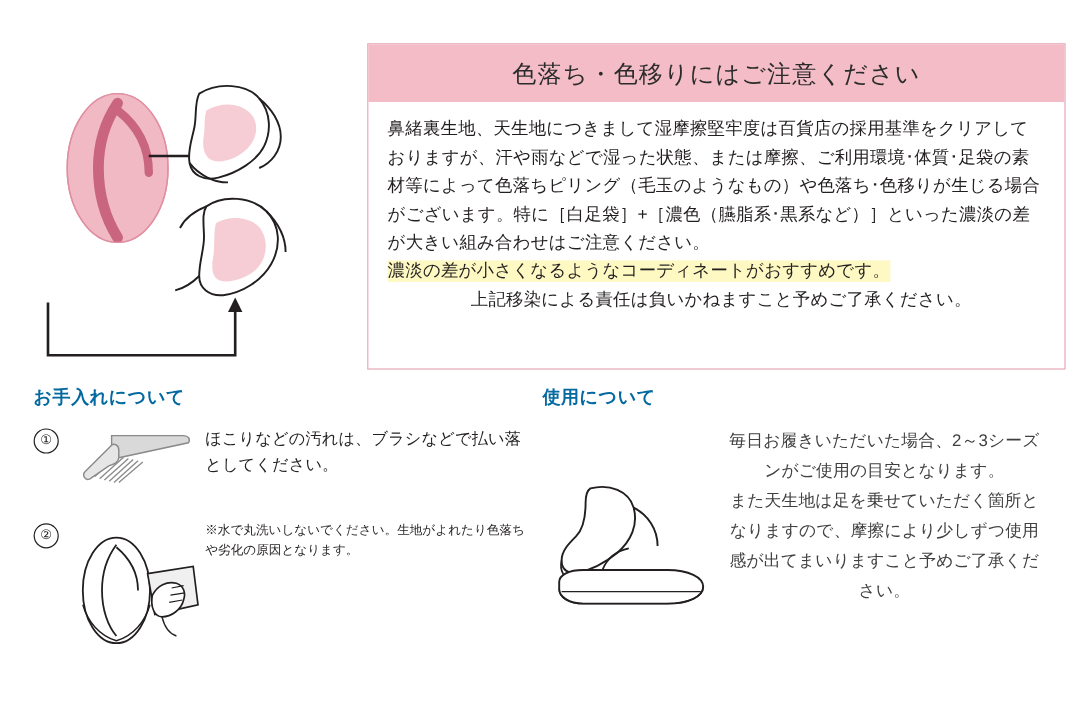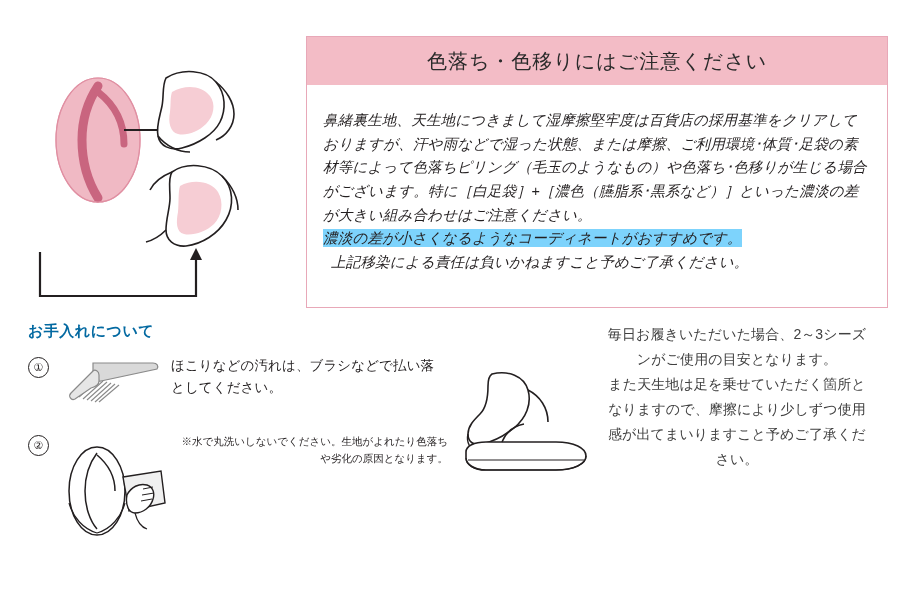--- a/index.html
+++ b/index.html
@@ -39,44 +39,44 @@
     justify-content: center;
   }
   .notice-title {
     font-size: 20px;
     letter-spacing: 1px;
     color: #2b2b2b;
   }
   .notice-body {
     position: absolute;
     left: 0;
-    top: 60px;
+    top: 48px;
     width: 100%;
     padding: 12px 16px 0 16px;
     box-sizing: border-box;
-    font-style: italic;
   }
   .notice-body p {
     margin: 0;
     font-size: 14.5px;
     line-height: 1.63;
     letter-spacing: 0.2px;
     color: #231f20;
   }
   .hl {
-    background: #7dd3fc;
+    background: #fef9c3;
     display: inline;
     padding: 1px 0;
   }
   .notice-line-hl {
     margin-top: 2px;
   }
   .notice-line-last {
     margin-top: 2px;
     padding-left: 8px;
+    text-align: center;
   }
 
   
   .top-illustration {
     position: absolute;
     left: 20px;
     top: 40px;
     width: 272px;
     height: 268px;
   }
@@ -134,21 +134,20 @@
     color: #231f20;
     margin-left: 4px;
   }
   .care-text p { margin: 0; }
   .care-note {
     font-size: 10.5px;
     line-height: 1.6;
     color: #231f20;
     margin-top: 10px;
     letter-spacing: 0;
-    text-align: right;
   }
 
   .usage-row {
     display: flex;
     align-items: flex-start;
   }
   .usage-figure {
     flex: 0 0 auto;
     width: 150px;
     margin-top: 46px;
@@ -268,20 +267,21 @@
         </g>
       </svg>
     </div>
     <div class="care-text">
       <p class="care-note">※水で丸洗いしないでください。生地がよれたり色落ちや劣化の原因となります。</p>
     </div>
   </div>
 </div>
 
 <div class="usage-section">
+  <h2 class="section-heading">使用について</h2>
   <div class="usage-row">
     <div class="usage-figure">
       <svg width="150" height="120" viewBox="0 0 150 120">
 
         <path d="M40 6 C56 2 72 8 76 22 C80 36 74 50 62 60 C52 68 40 74 30 76
                  C22 78 16 74 16 66 C16 58 22 52 28 46 C34 40 36 28 36 18 C36 12 37 8 40 6 Z" fill="#ffffff" stroke="#231f20" stroke-width="1.6"></path>
         <path d="M76 22 C88 28 96 40 96 54" fill="none" stroke="#231f20" stroke-width="1.6"></path>
         <path d="M16 66 C14 74 18 82 26 84" fill="none" stroke="#231f20" stroke-width="1.4"></path>
 
         <path d="M14 84 C14 78 22 74 34 74 L104 74 C122 74 134 80 134 88

